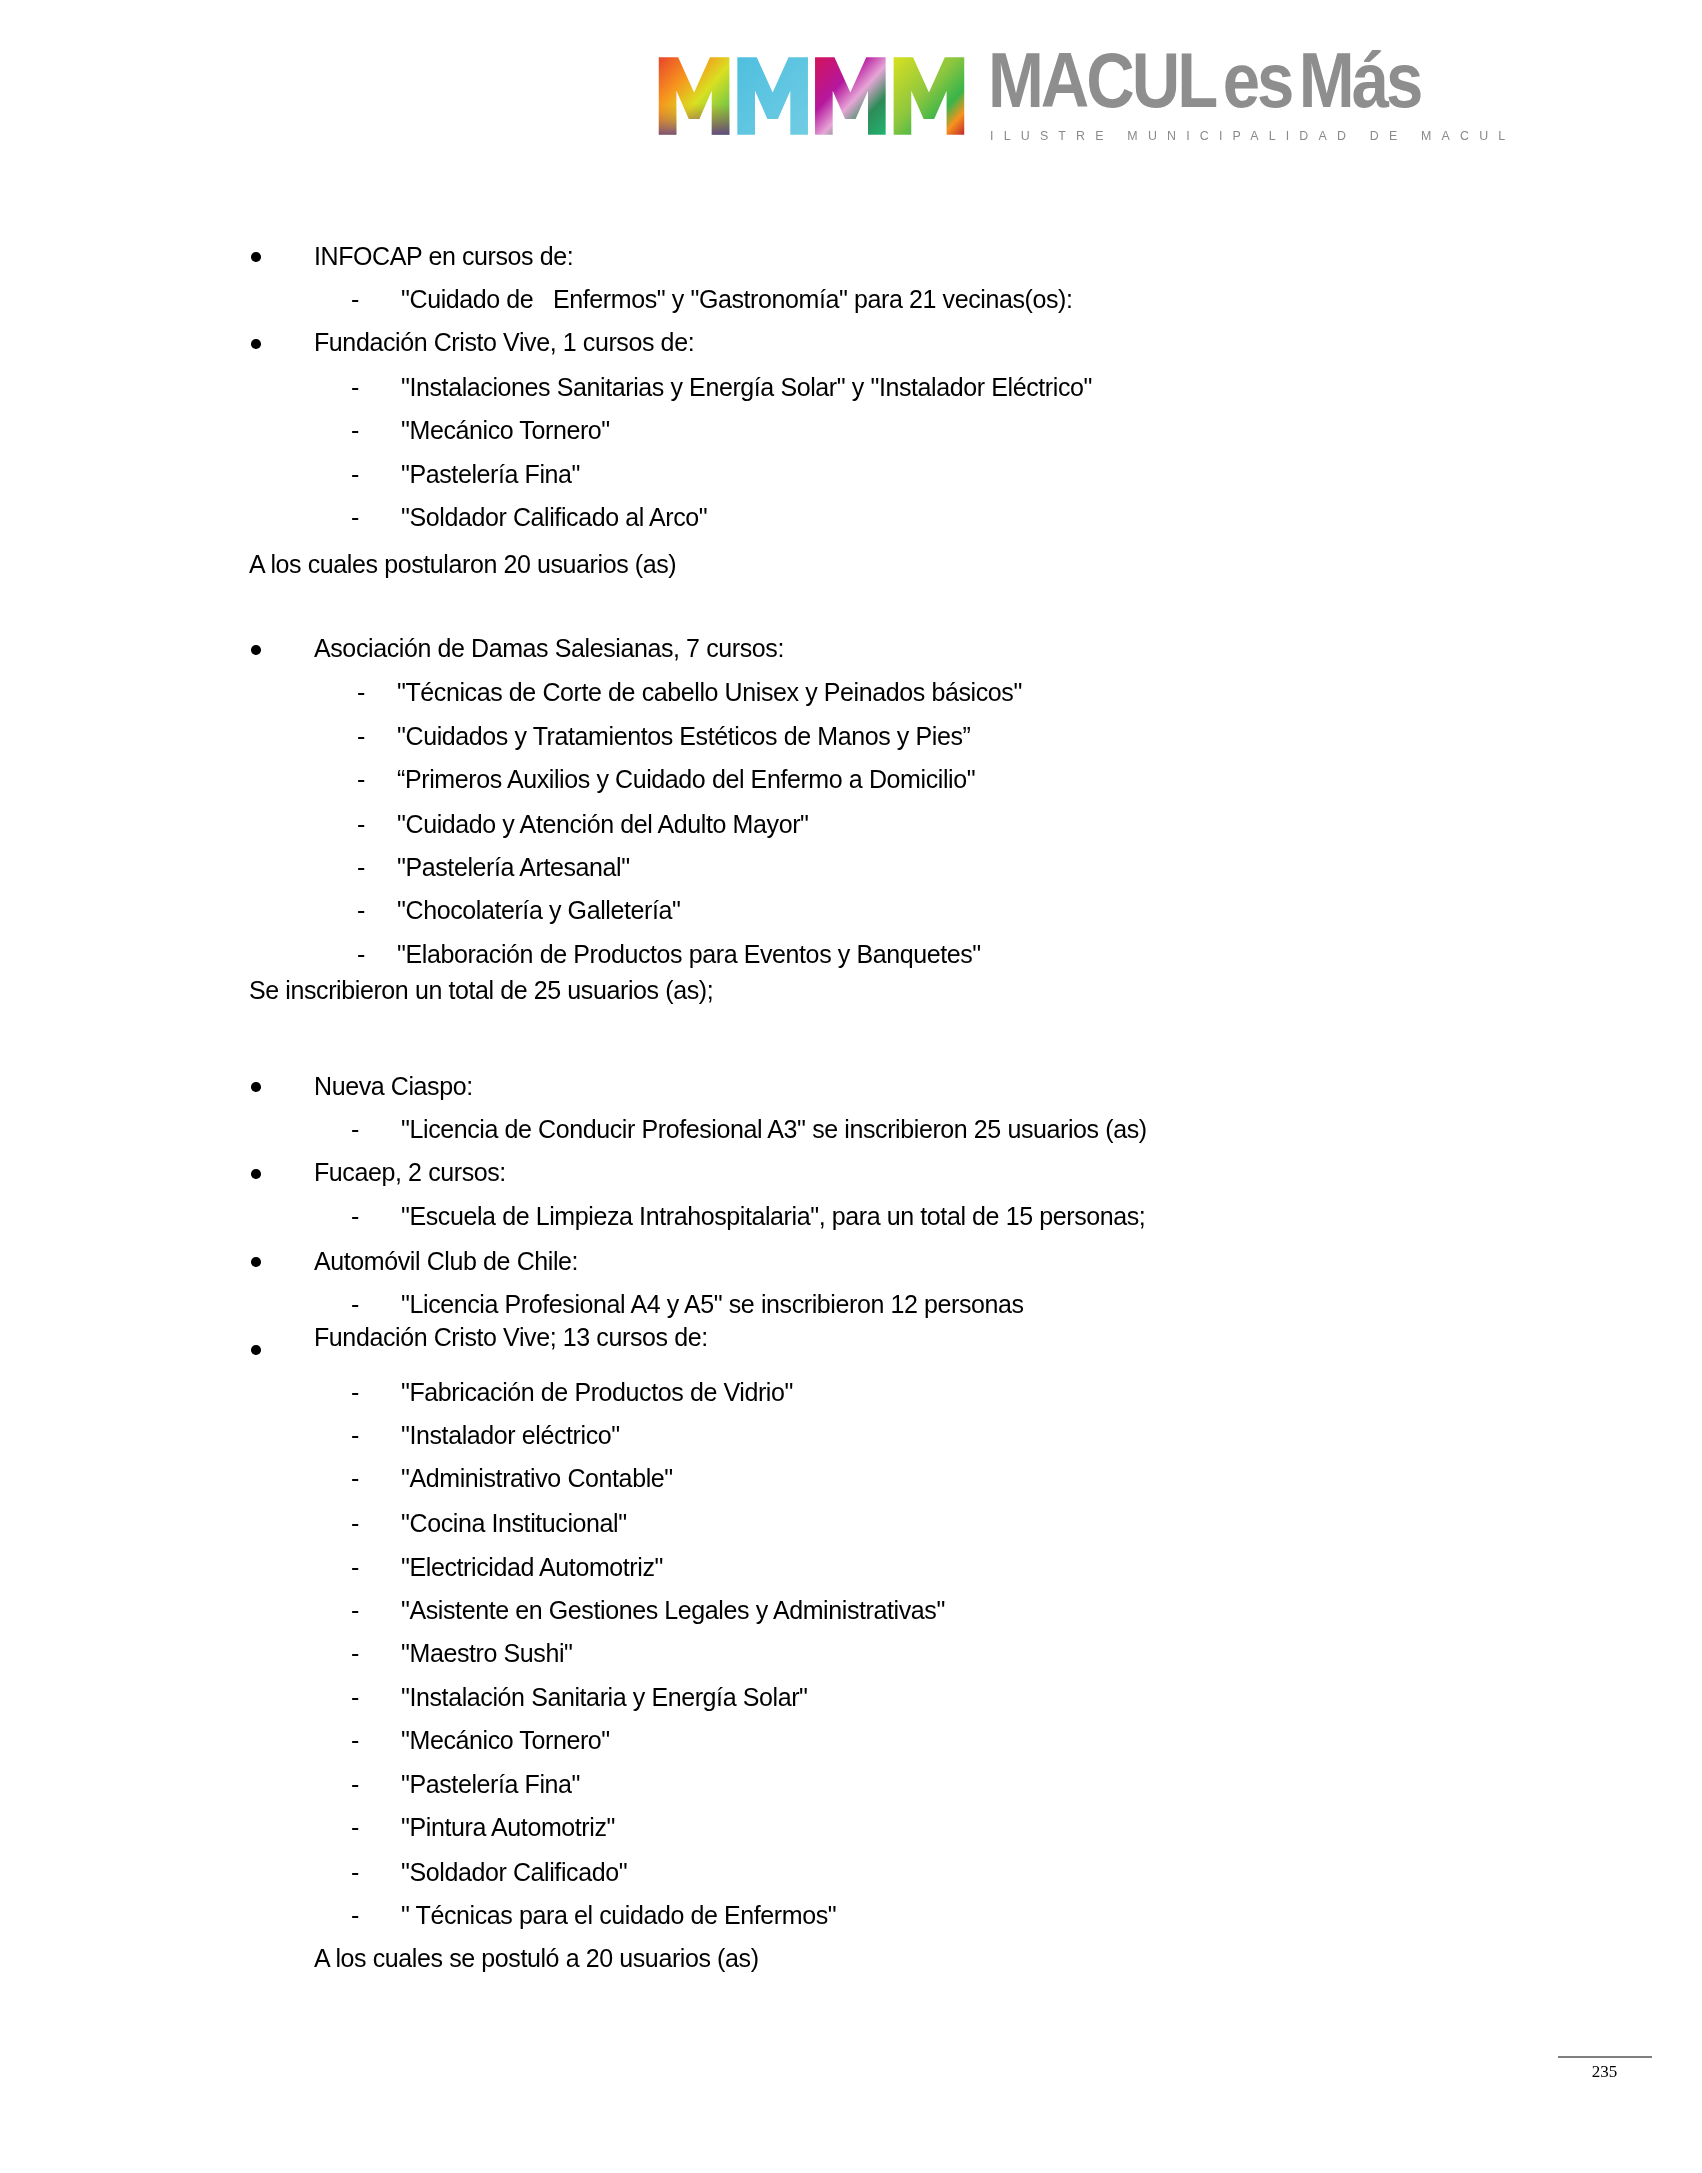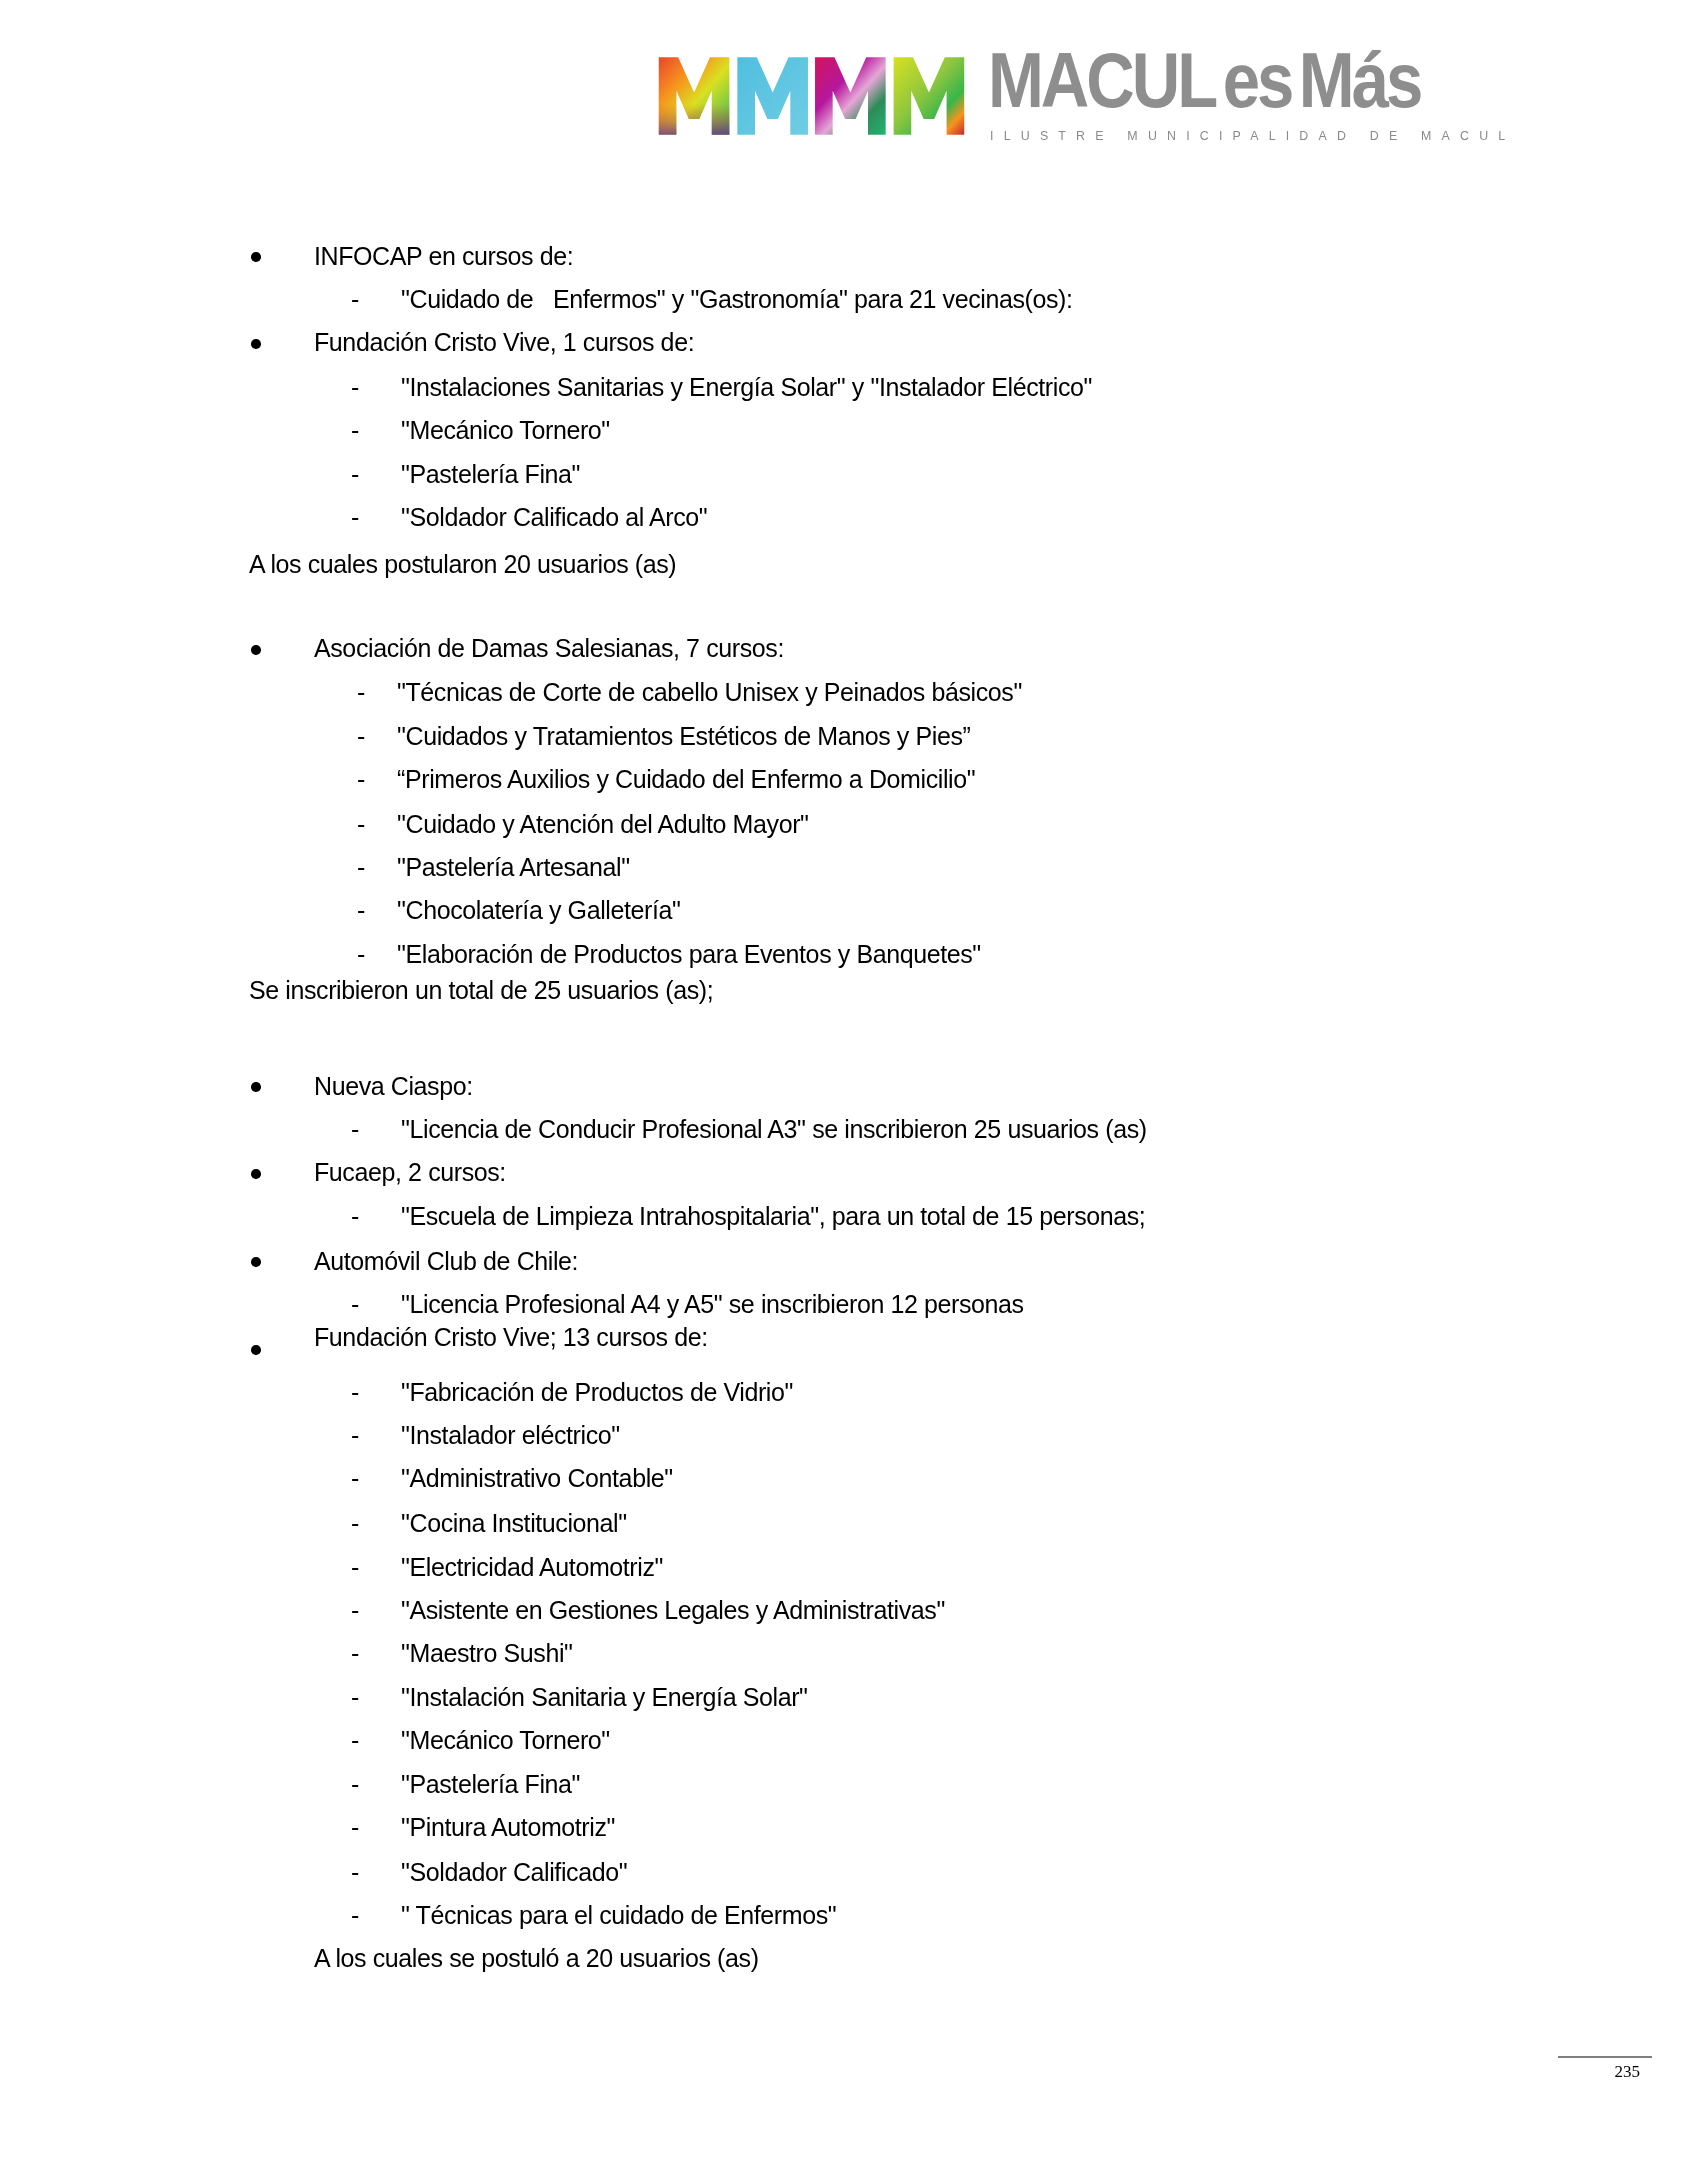--- a/index.html
+++ b/index.html
@@ -97,21 +97,21 @@
     top: 2056px;
     width: 94px;
     height: 1.8px;
     background: #7f7f7f;
   }
   .page-number {
     position: absolute;
     left: 1569px;
     top: 2061px;
     width: 71px;
-    text-align: right;
+    text-align: center;
     font-family: "Liberation Serif", serif;
     font-size: 17px;
     line-height: 21px;
     color: #000;
   }
 </style>
 </head>
 <body>
 
 <div class="logo">

